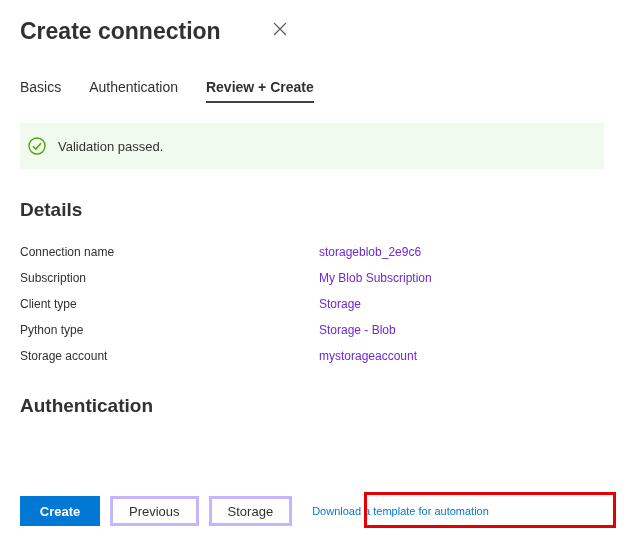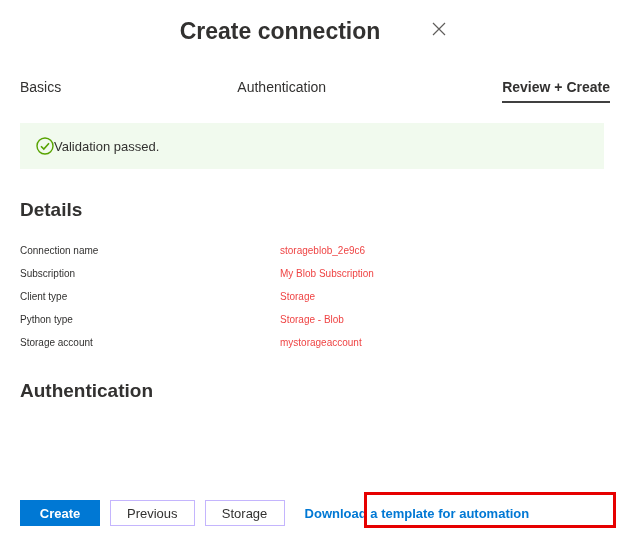--- a/index.html
+++ b/index.html
@@ -14,21 +14,21 @@
     overflow: hidden;
   }
   .panel {
     padding: 18px 20px 0 20px;
     height: 100%;
     display: flex;
     flex-direction: column;
   }
   .header {
     display: flex;
-    justify-content: center;
+    justify-content: flex-start;
     align-items: flex-start;
     margin-bottom: 28px;
     gap: 48px;
   }
   .title {
     font-size: 23px;
     font-weight: 600;
     color: #323130;
   }
   .close-btn {
@@ -36,103 +36,103 @@
     padding: 4px;
     color: #605e5c;
     font-size: 16px;
     line-height: 1;
   }
   .tabs {
     display: flex;
     gap: 28px;
     border-bottom: none;
     margin-bottom: 20px;
-    justify-content: space-between;
   }
   .tab {
     padding: 6px 0;
     font-size: 14px;
     color: #323130;
     cursor: pointer;
     border-bottom: 2px solid transparent;
   }
   .tab.active {
     font-weight: 600;
     border-bottom: 2px solid #404040;
   }
   .scroll-area {
     flex: 1;
     overflow-y: auto;
     padding-right: 6px;
   }
   .validation {
     background: #f1faee;
     border: none;
-    padding: 14px 16px;
+    padding: 14px 8px;
     display: flex;
     align-items: center;
+    gap: 12px;
     margin-bottom: 30px;
   }
   .validation svg { flex-shrink: 0; }
   .validation-text { font-size: 13px; color: #323130; }
   .section-title {
     font-size: 19px;
     font-weight: 700;
     margin-bottom: 18px;
     color: #323130;
   }
   .kv {
     display: flex;
     padding: 6px 0;
-    font-size: 10px;
+    font-size: 12px;
+    gap: 39px;
   }
   .kv-label {
     width: 260px;
     color: #323130;
   }
   .kv-value {
-    color: #ef4444;
+    color: #6d28d9;
   }
   .section-gap { margin-top: 26px; }
   .footer {
     position: absolute;
     bottom: 0;
     left: 0;
     right: 0;
     padding: 12px 20px 16px 20px;
     display: flex;
     align-items: center;
     gap: 10px;
     background: #fff;
   }
   .btn {
     min-width: 80px;
     height: 26px;
     padding: 12px 16px;
     font-size: 13px;
-    border: 1px solid #c4b5fd;
+    border: 3px solid #c4b5fd;
     background: #fff;
     color: #323130;
     cursor: pointer;
     display: inline-flex;
     align-items: center;
     justify-content: center;
   }
   .btn.primary {
     background: #0078d4;
     color: #fff;
     border-color: #0078d4;
     font-weight: 600;
   }
   .link {
     color: #0078d4;
-    font-size: 13px;
+    font-size: 11px;
     cursor: pointer;
     margin-left: 10px;
-    font-weight: bold;
   }
   .highlight-box {
     position: absolute;
     border: 3px solid #e60000;
     left: 364px;
     top: 492px;
     width: 252px;
     height: 36px;
     pointer-events: none;
   }

